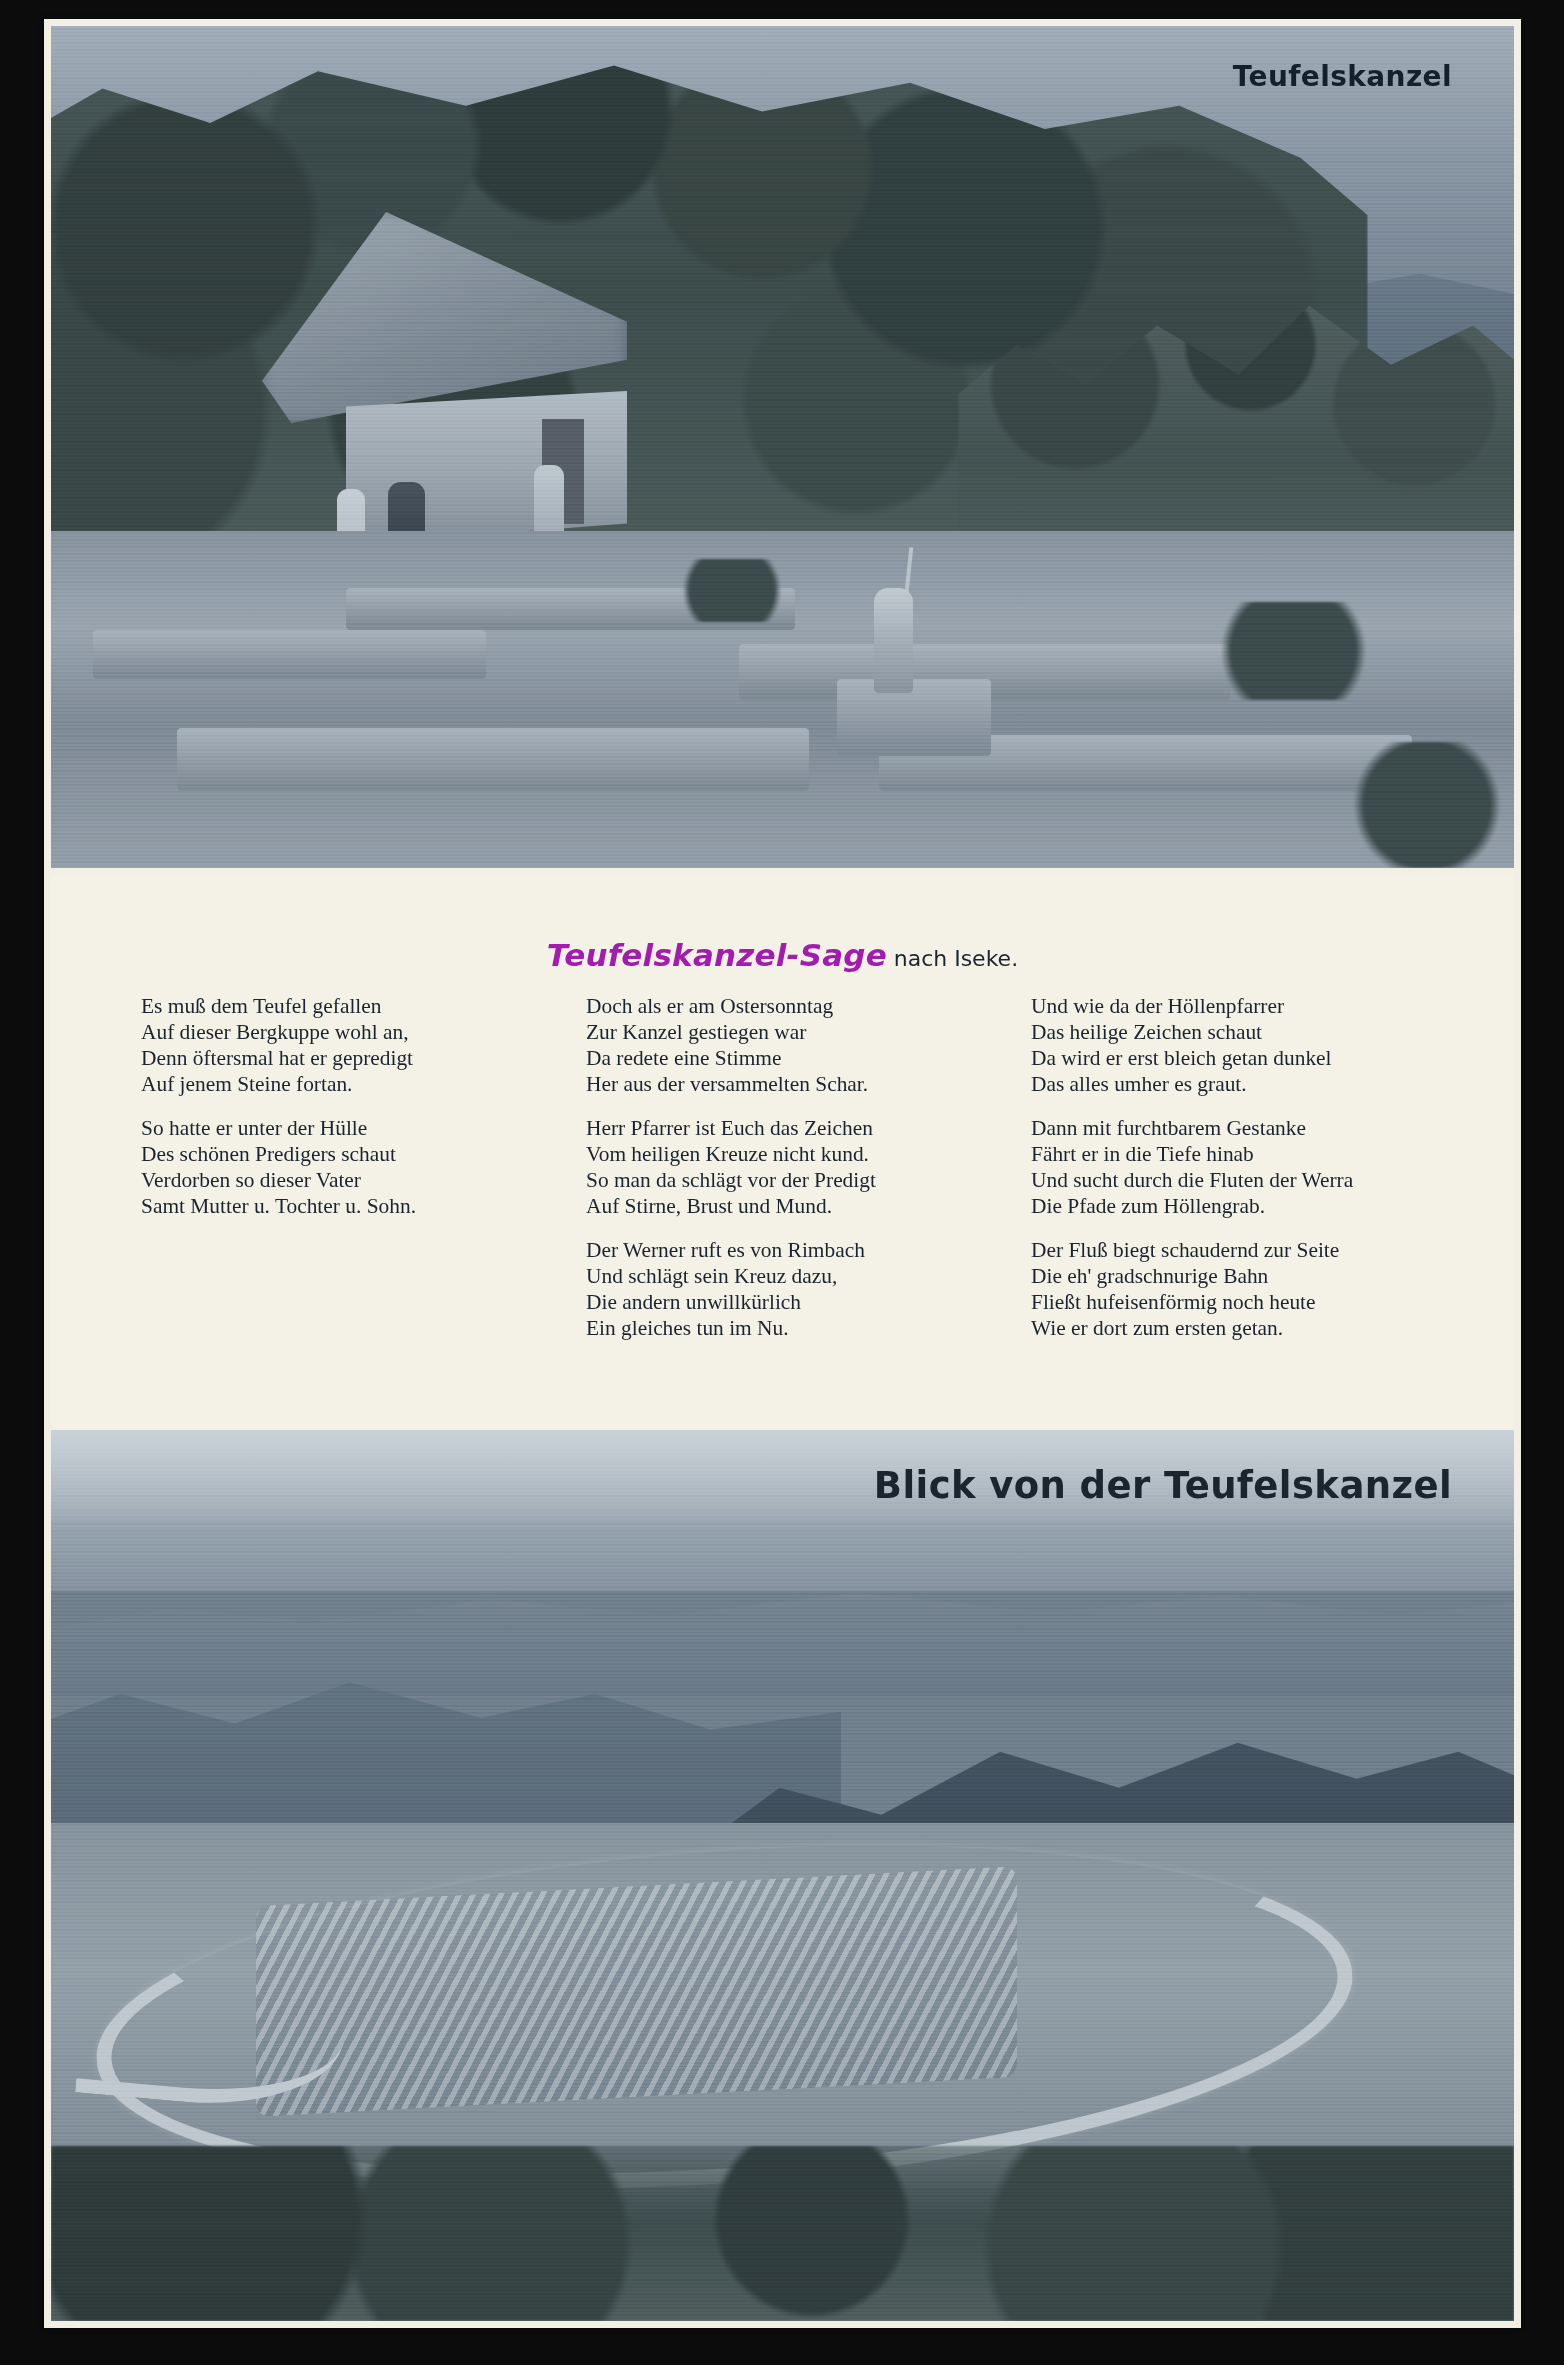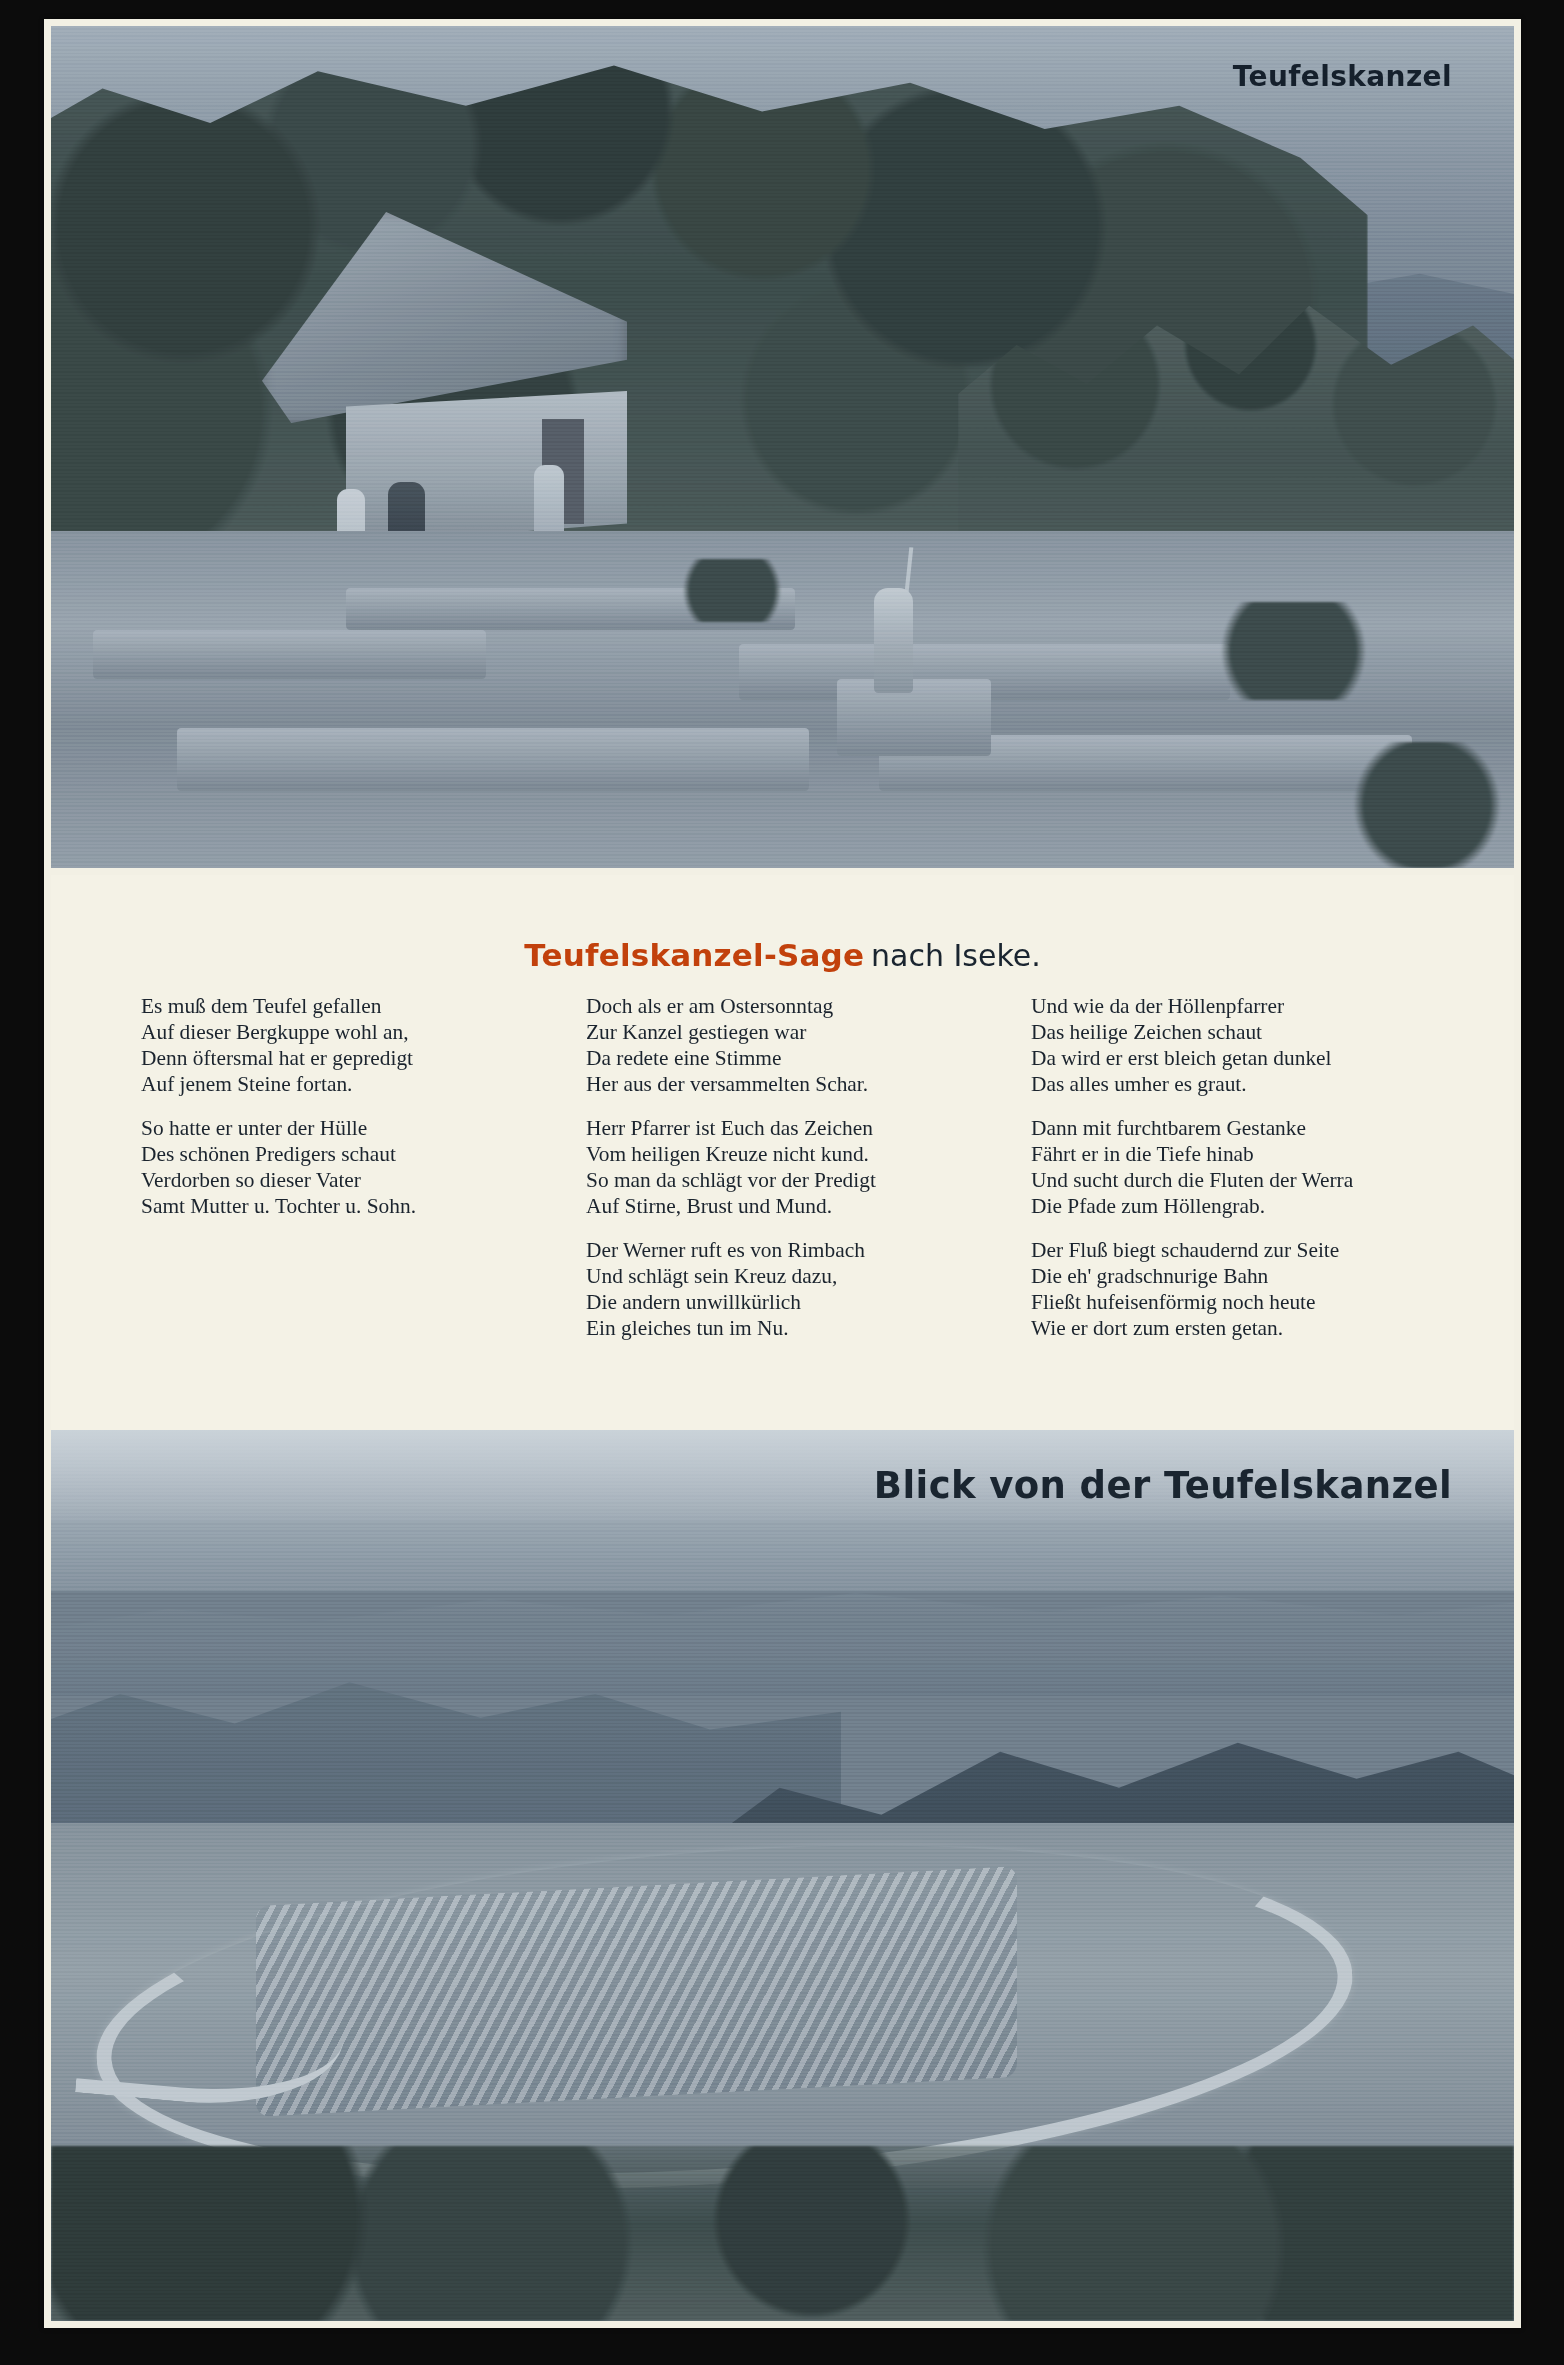--- a/index.html
+++ b/index.html
@@ -205,27 +205,28 @@
     position: absolute;
     left: 0;
     top: 62px;
     width: 100%;
     text-align: center;
   }
   .panel-title {
     font-family: "DejaVu Sans", sans-serif;
     font-weight: 700;
     font-size: 31px;
-    color: #c2410c;
+    color: #a21caf;
     letter-spacing: 0.2px;
+    font-style: italic;
   }
   .panel-subtitle {
     font-family: "DejaVu Sans", sans-serif;
     font-weight: 400;
-    font-size: 30px;
+    font-size: 22px;
     color: #1a2530;
     margin-left: 4px;
   }
   .columns {
     position: absolute;
     left: 90px;
     top: 118px;
     width: 1306px;
     display: flex;
     gap: 31px;

